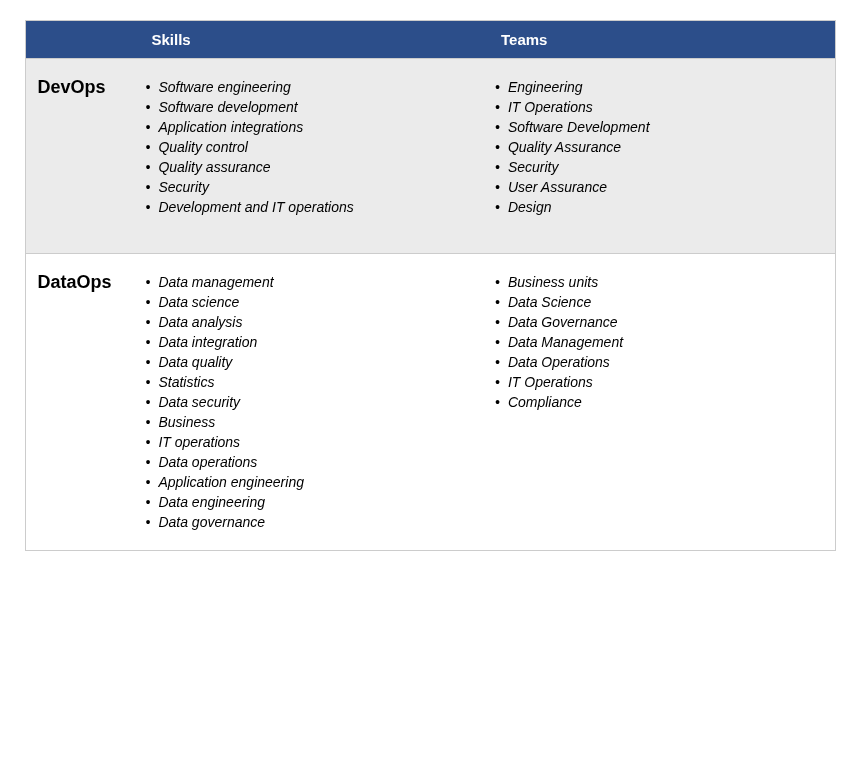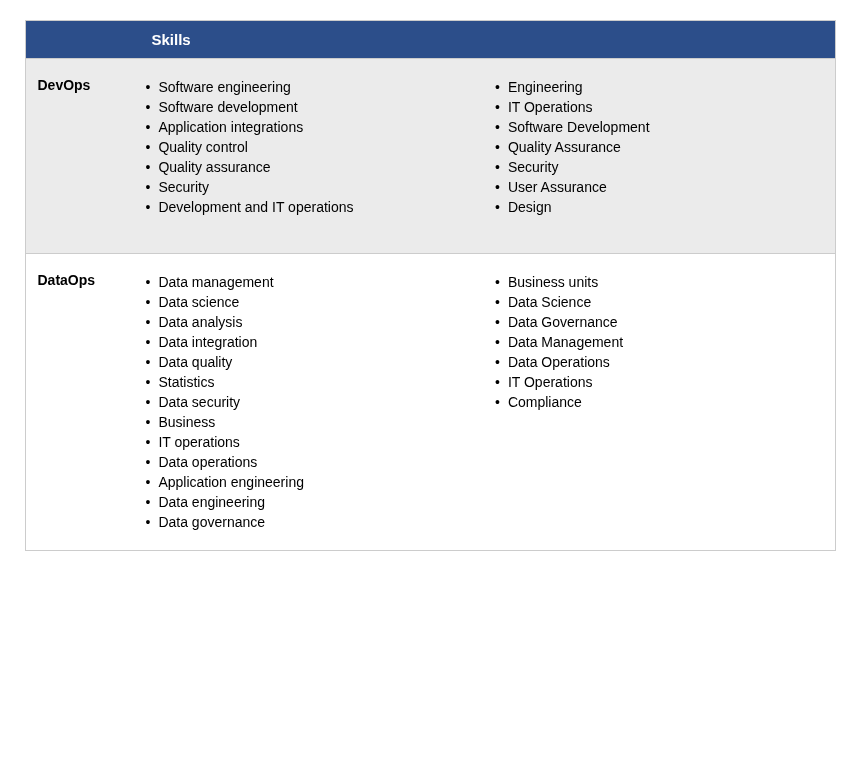--- a/index.html
+++ b/index.html
@@ -52,34 +52,35 @@
       background-color: #ebebeb;
     }
 
     .data-row.dataops {
       background-color: #fff;
     }
 
     .row-label {
       padding: 18px 12px;
       font-weight: bold;
-      font-size: 14px;
+      font-size: 18px;
       color: #000;
       vertical-align: top;
     }
 
     .row-skills, .row-teams {
       padding: 18px 10px;
       vertical-align: top;
     }
 
     ul {
       list-style: none;
       padding: 0;
       margin: 0;
+      font-style: italic;
     }
 
     ul li {
       padding: 2px 0;
       font-size: 14px;
       color: #000;
       display: flex;
       align-items: flex-start;
     }
 
@@ -101,20 +102,21 @@
     }
   </style>
 </head>
 <body>
 
 <div class="table-container">
 
   <div class="header-row">
     <div class="header-cell"></div>
     <div class="header-cell">Skills</div>
+    <div class="header-cell">Teams</div>
   </div>
 
   <div class="data-row devops">
     <div class="row-label">DevOps</div>
     <div class="row-skills">
       <ul id="devops-skills-list">
           <li>Software engineering</li>
           <li>Software development</li>
           <li>Application integrations</li>
           <li>Quality control</li>

